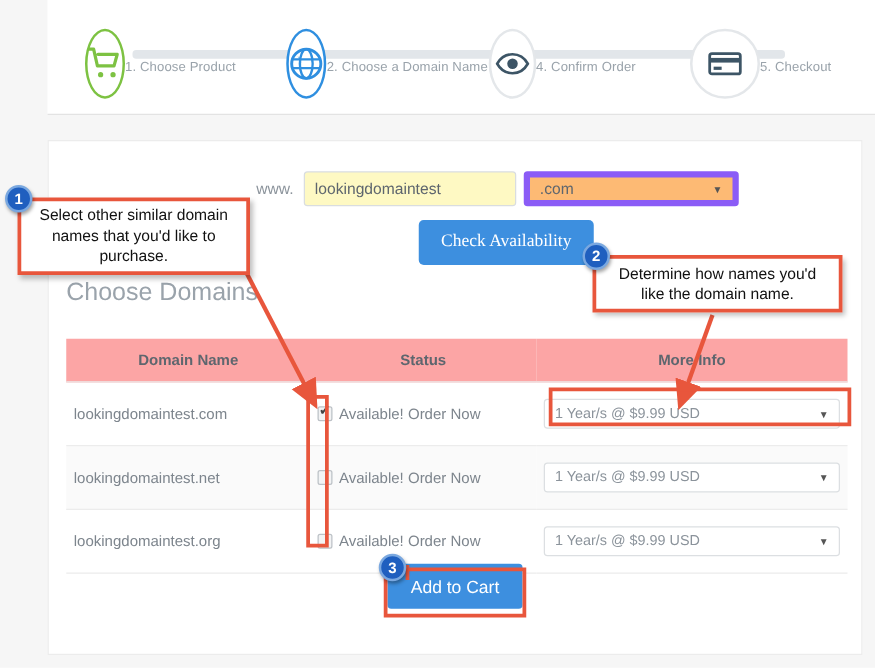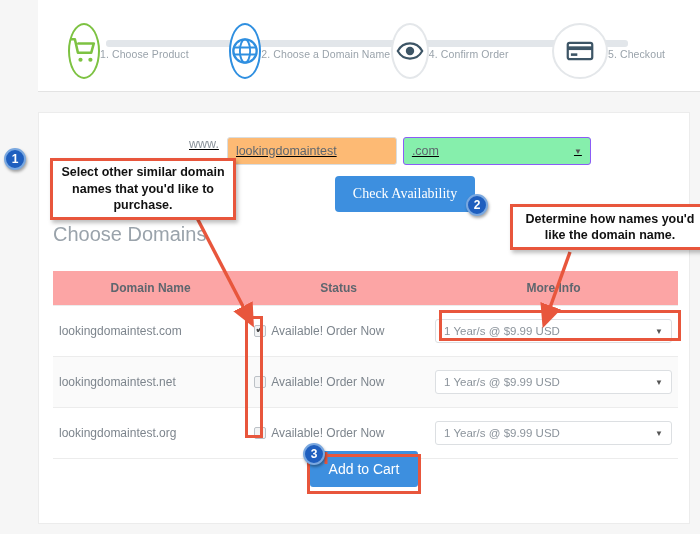--- a/index.html
+++ b/index.html
@@ -70,46 +70,46 @@
     position: absolute;
     left: 38px; top: 112px;
     width: 652px; height: 412px;
     background: #ffffff;
     border: 1px solid #ececec;
   }
 
   
   .search-row {
     position: absolute;
-    left: 150px; top: 24px;
-    display: flex;
-    text-decoration: underline;
+    left: 166px; top: 24px;
+    display: flex;
+    align-items: center;
   }
   .www-label {
     font-size: 12.5px;
     color: #8c949c;
     margin-right: 8px;
   }
   .dom-input {
     width: 170px; height: 28px;
     border: 1px solid #d9dde0;
     border-radius: 3px;
-    background: #fdba74;
+    background: #fef9c3;
     font-size: 12.5px;
     color: #5e666e;
     padding: 0 8px;
     font-family: "Liberation Sans", sans-serif;
     outline: none;
   }
   .tld-select {
     margin-left: 6px;
-    width: 188px; height: 28px;
-    border: 1px solid #8b5cf6;
+    width: 172px; height: 28px;
+    border: 5px solid #8b5cf6;
     border-radius: 3px;
-    background: #86efac;
+    background: #fdba74;
     font-size: 12.5px;
     color: #5e666e;
     padding: 0 8px;
     display: flex;
     align-items: center;
     justify-content: space-between;
   }
   .caret {
     font-size: 8px; color: #555;
   }
@@ -210,30 +210,29 @@
     width: 700px; height: 534px;
     pointer-events: none;
     z-index: 40;
   }
   .callout {
     position: absolute;
     background: #ffffff;
     border: 3px solid #e8563c;
     box-shadow: 2px 3px 4px rgba(0,0,0,0.25);
     color: #111;
-    font-weight: bold;
+    font-weight: normal;
     font-size: 12.5px;
     line-height: 1.32;
     text-align: center;
     display: flex;
     align-items: center;
     justify-content: center;
     padding: 5px 7px;
     z-index: 45;
-    margin-left: 36px;
   }
   .badge {
     position: absolute;
     width: 22px; height: 22px;
     border-radius: 50%;
     background: #1f5fbf;
     border: 2px solid #7aa8e0;
     color: #fff;
     font-size: 12px;
     font-weight: bold;

